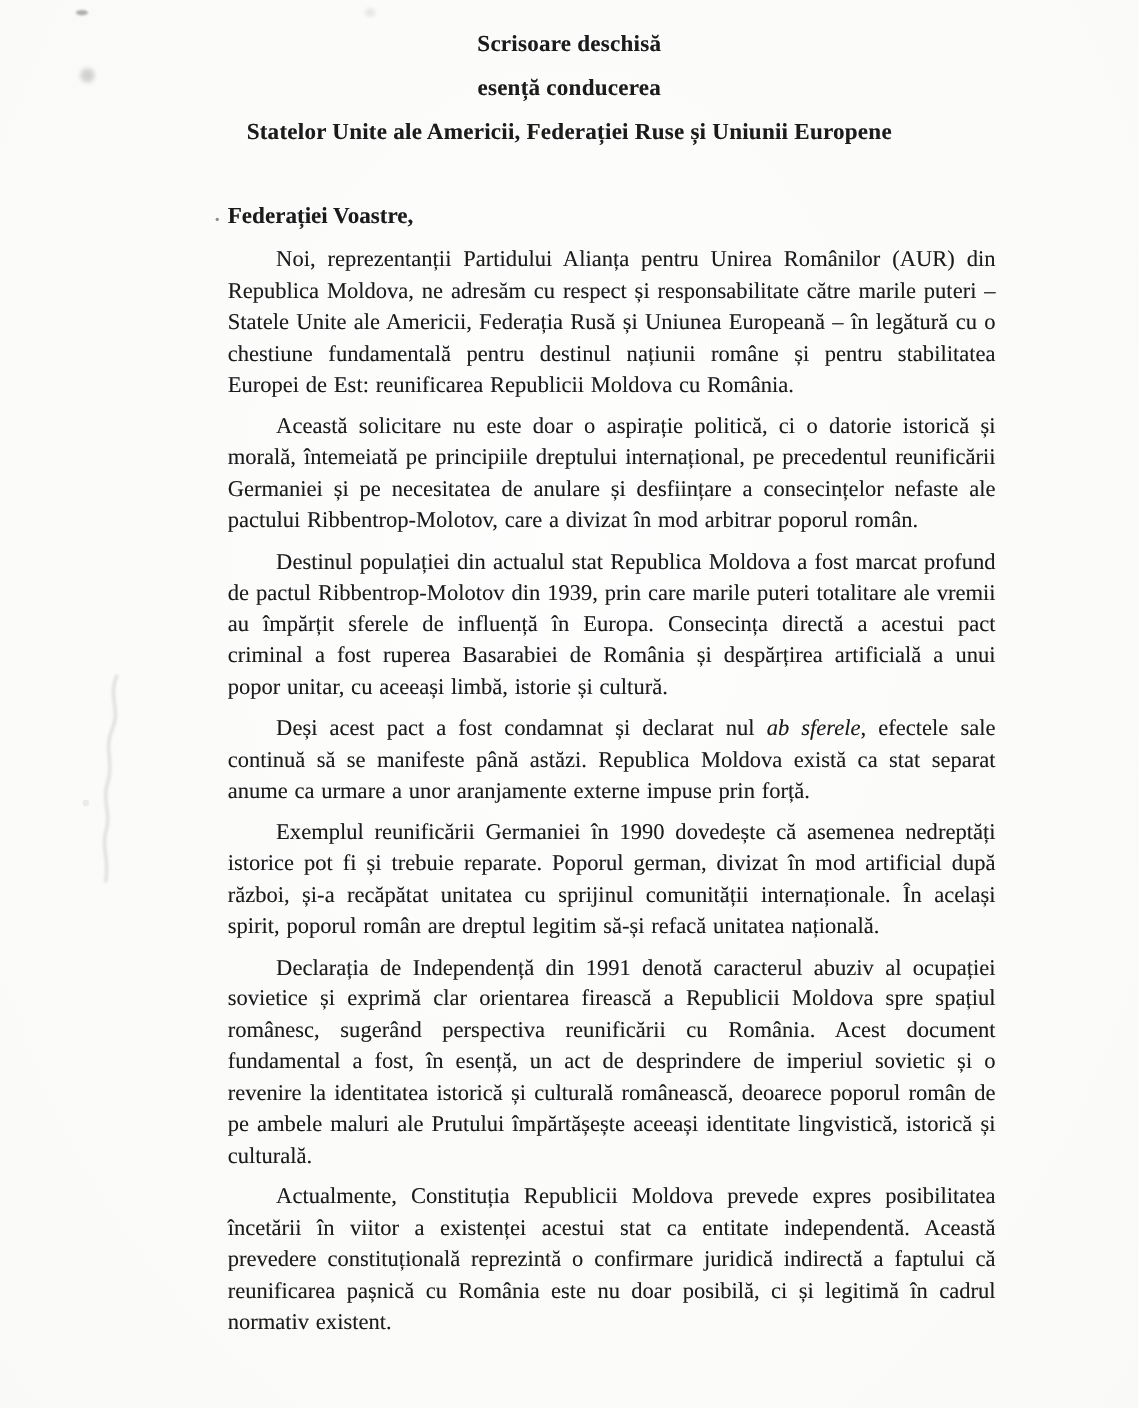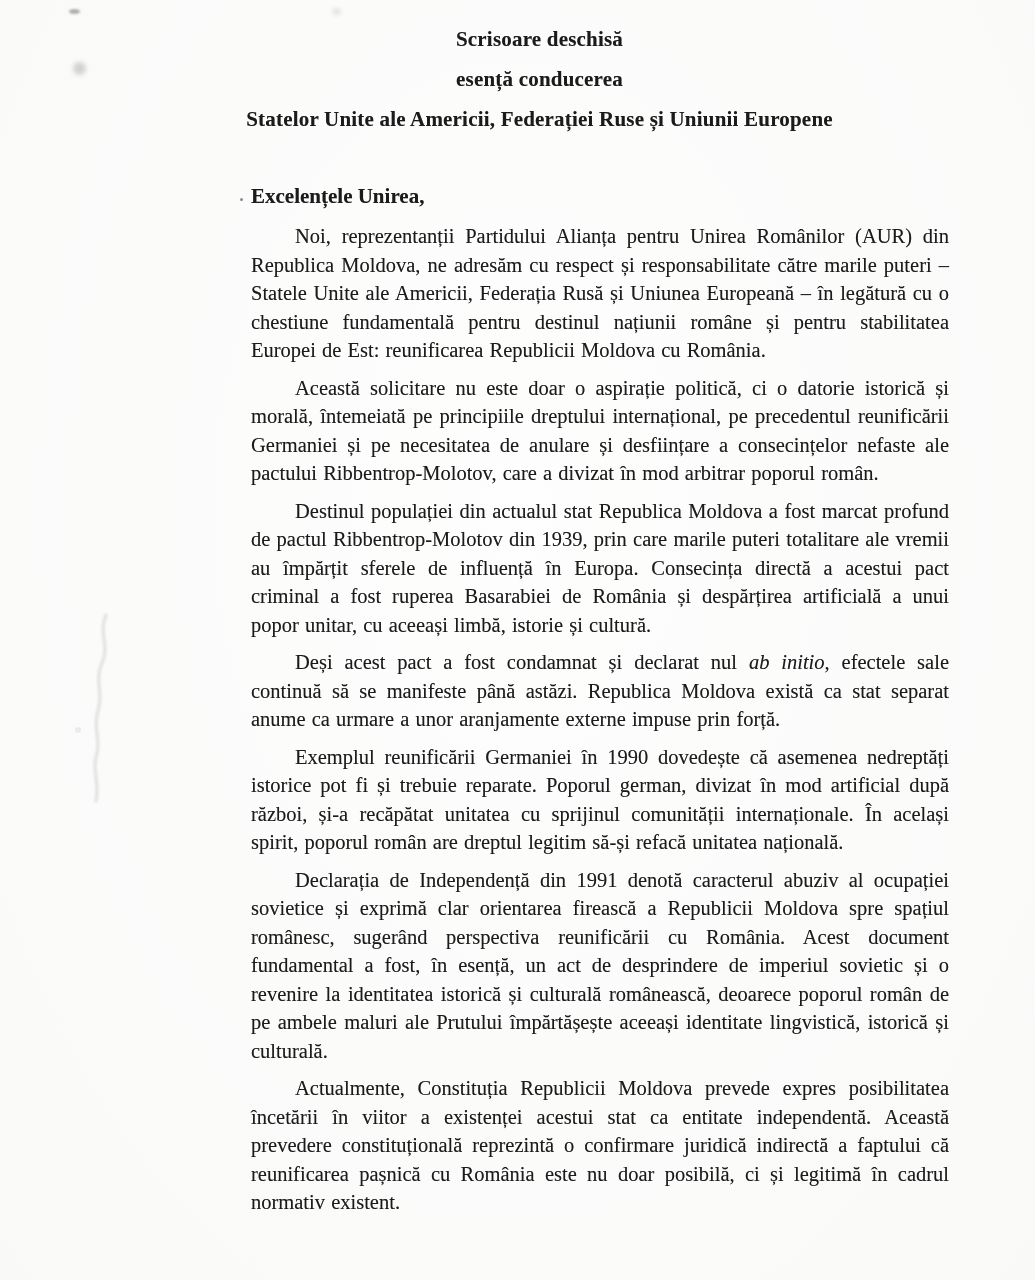--- a/index.html
+++ b/index.html
@@ -15,21 +15,20 @@
   }
   .page {
     position: relative;
     width: 1035px;
     height: 1280px;
     background: var(--paper);
     background-image:
       radial-gradient(ellipse at 50% 40%, rgba(255,255,255,0.6) 0%, rgba(0,0,0,0.012) 100%);
     color: var(--ink);
     font-family: "Liberation Serif", "DejaVu Serif", serif;
-    padding-left: 44px;
     -webkit-font-smoothing: antialiased;
   }
   
   .page, .page * { text-shadow: 0 0 0.6px rgba(30,30,30,0.38); }
 
   .title-block {
     padding-top: 19px;
     text-align: center;
     font-weight: bold;
     font-size: 21px;
@@ -110,25 +109,25 @@
     <circle cx="18" cy="125" r="3" fill="#dddddb" opacity="0.7"></circle>
   </svg>
 
   <header class="title-block">
     <div class="title-line">Scrisoare deschisă</div>
     <div class="title-line">esență conducerea</div>
     <div class="title-line">Statelor Unite ale Americii, Federației Ruse și Uniunii Europene</div>
   </header>
 
   <div class="content">
-    <p class="salutation"><span class="salutation-dot"></span><span>Excelențele Unirea,</span></p>
+    <p class="salutation"><span class="salutation-dot"></span><span>Federației Voastre,</span></p>
     <div>
         <p class="para"><span>Noi, reprezentanții Partidului Alianța pentru Unirea Românilor (AUR) din Republica Moldova, ne adresăm cu respect și responsabilitate către marile puteri – Statele Unite ale Americii, Federația Rusă și Uniunea Europeană – în legătură cu o chestiune fundamentală pentru destinul națiunii române și pentru stabilitatea Europei de Est: reunificarea Republicii Moldova cu România.</span></p>
         <p class="para"><span>Această solicitare nu este doar o aspirație politică, ci o datorie istorică și morală, întemeiată pe principiile dreptului internațional, pe precedentul reunificării Germaniei și pe necesitatea de anulare și desființare a consecințelor nefaste ale pactului Ribbentrop-Molotov, care a divizat în mod arbitrar poporul român.</span></p>
         <p class="para"><span>Destinul populației din actualul stat Republica Moldova a fost marcat profund de pactul Ribbentrop-Molotov din 1939, prin care marile puteri totalitare ale vremii au împărțit sferele de influență în Europa. Consecința directă a acestui pact criminal a fost ruperea Basarabiei de România și despărțirea artificială a unui popor unitar, cu aceeași limbă, istorie și cultură.</span></p>
-        <p class="para"><span>Deși acest pact a fost condamnat și declarat nul </span><span class="italic">ab initio</span><span>, efectele sale continuă să se manifeste până astăzi. Republica Moldova există ca stat separat anume ca urmare a unor aranjamente externe impuse prin forță.</span></p>
+        <p class="para"><span>Deși acest pact a fost condamnat și declarat nul </span><span class="italic">ab sferele</span><span>, efectele sale continuă să se manifeste până astăzi. Republica Moldova există ca stat separat anume ca urmare a unor aranjamente externe impuse prin forță.</span></p>
         <p class="para"><span>Exemplul reunificării Germaniei în 1990 dovedește că asemenea nedreptăți istorice pot fi și trebuie reparate. Poporul german, divizat în mod artificial după război, și-a recăpătat unitatea cu sprijinul comunității internaționale. În același spirit, poporul român are dreptul legitim să-și refacă unitatea națională.</span></p>
         <p class="para"><span>Declarația de Independență din 1991 denotă caracterul abuziv al ocupației sovietice și exprimă clar orientarea firească a Republicii Moldova spre spațiul românesc, sugerând perspectiva reunificării cu România. Acest document fundamental a fost, în esență, un act de desprindere de imperiul sovietic și o revenire la identitatea istorică și culturală românească, deoarece poporul român de pe ambele maluri ale Prutului împărtășește aceeași identitate lingvistică, istorică și culturală.</span></p>
         <p class="para"><span>Actualmente, Constituția Republicii Moldova prevede expres posibilitatea încetării în viitor a existenței acestui stat ca entitate independentă. Această prevedere constituțională reprezintă o confirmare juridică indirectă a faptului că reunificarea pașnică cu România este nu doar posibilă, ci și legitimă în cadrul normativ existent.</span></p>
       </div>
   </div>
 
 </div>
 
 </body></html>

